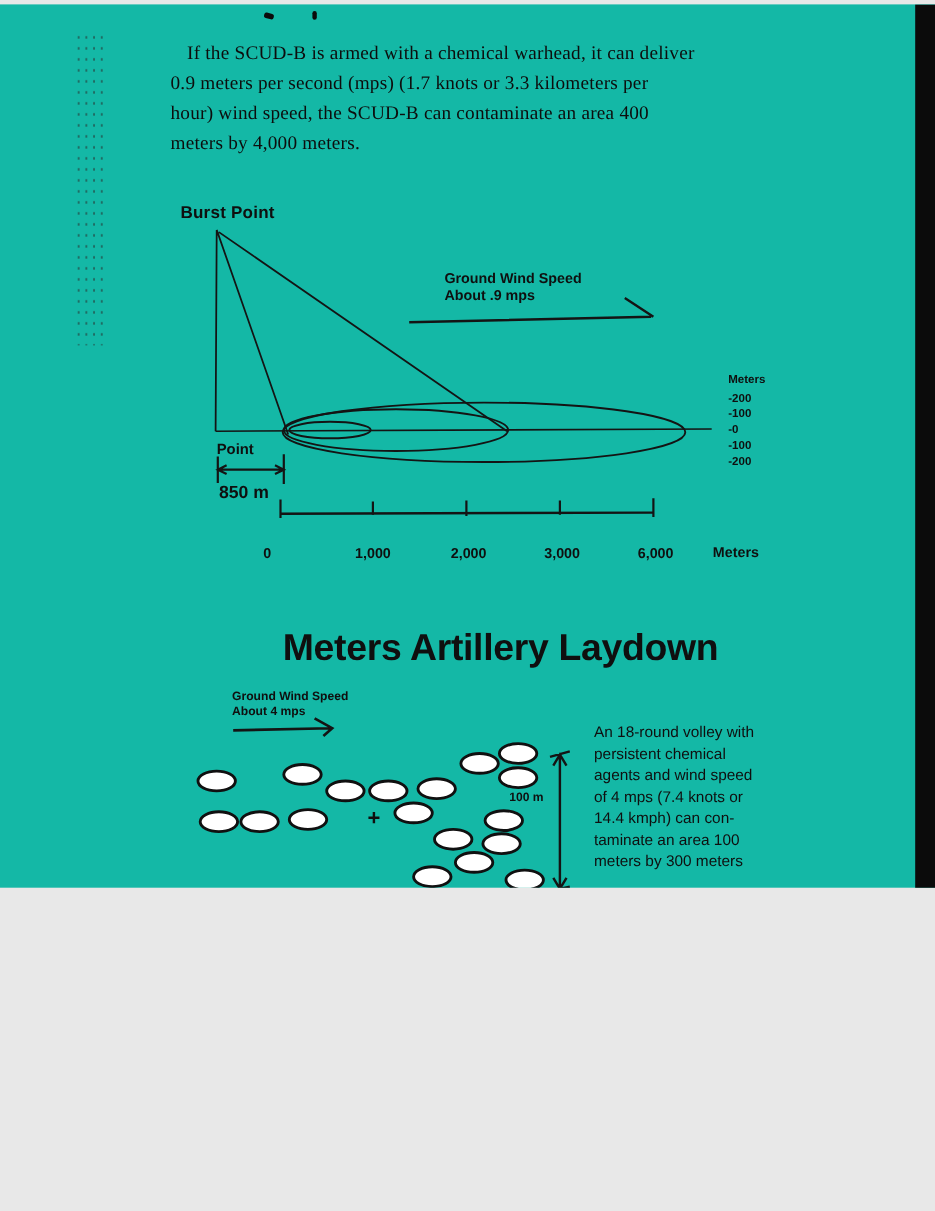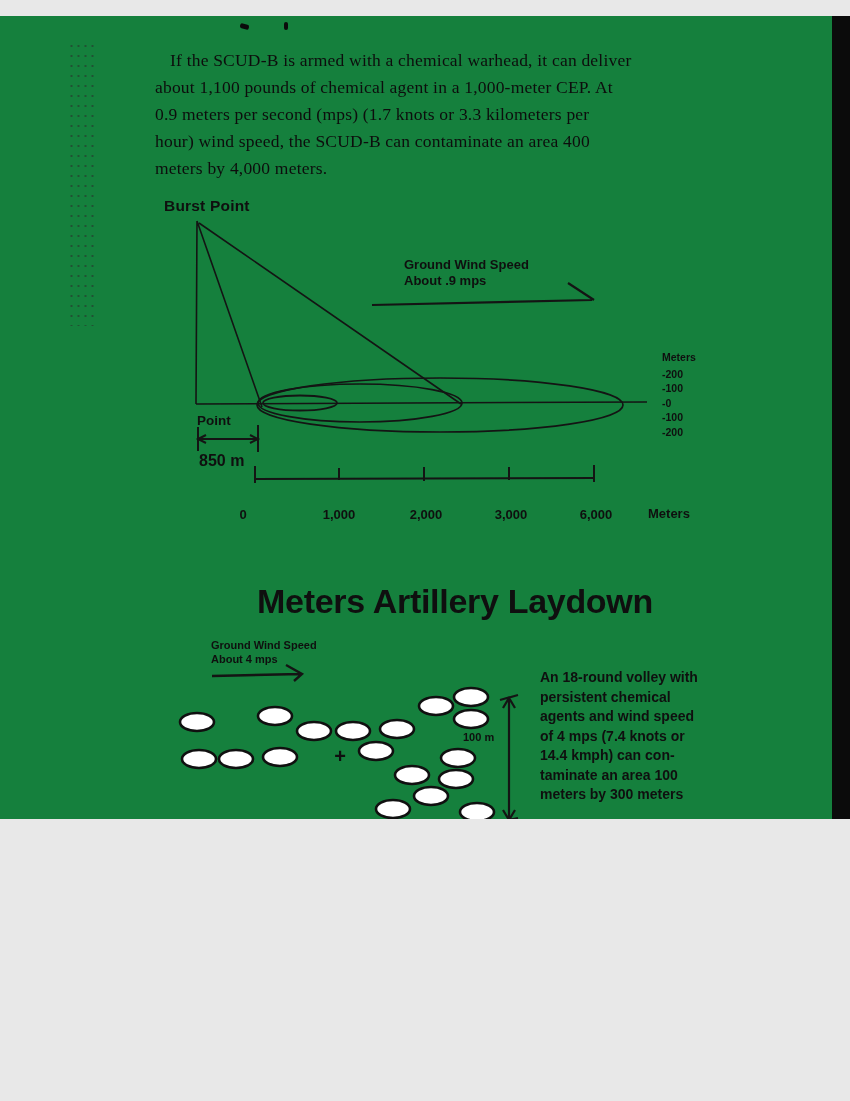--- a/index.html
+++ b/index.html
@@ -1,19 +1,19 @@
 <!DOCTYPE html>
 <html><head>
 <meta charset="utf-8">
 <style>
   html,body{margin:0;padding:0;background:#e8e8e8;}
   .page{
-    position:relative;width:850px;height:803px;background:#15803d;
+    position:relative;width:850px;height:803px;background:#14b8a6;
     overflow:hidden;font-family:"Liberation Sans",sans-serif;color:#111;
-    margin:16px auto;
+    margin:4px auto;
   }
   
   .intro{
     position:absolute;left:155px;top:31px;width:575px;
     font-family:"Liberation Serif",serif;font-size:17.5px;line-height:27px;
     color:#0d0d0d;letter-spacing:.2px;
   }
   .intro .line:first-child{padding-left:15px;}
   
   .lbl{position:absolute;font-weight:700;color:#0f0f0f;white-space:nowrap;}
@@ -27,21 +27,21 @@
   .hscale-unit{font-size:13px;left:648px;top:490px;}
   .big-title{
     font-size:34px;letter-spacing:-.3px;left:455px;top:566px;transform:translateX(-50%);
   }
   .wind2{font-size:11px;line-height:14px;left:211px;top:622px;}
   .w100{font-size:11px;left:463px;top:715px;text-align:right;}
   .w300{font-size:11px;left:318px;top:825px;}
   .plus-mark{font-size:20px;left:340px;top:741px;transform:translate(-50%,-54%);}
   .desc{
     position:absolute;left:540px;top:652px;width:190px;
-    font-weight:700;font-size:14px;line-height:19.5px;color:#0f0f0f;
+    font-weight:400;font-size:14px;line-height:19.5px;color:#0f0f0f;
   }
   .pagenum{font-size:16px;left:443px;top:880px;}
   
   svg{position:absolute;overflow:visible;}
   .stroke{fill:none;stroke:#141414;}
   .round{fill:#fff;stroke:#101010;stroke-width:2.6px;}
   
   .noise{position:absolute;pointer-events:none;}
   .dots-sparse{
     background-image:radial-gradient(circle,#2a2a2a .9px,transparent 1.3px);
@@ -75,21 +75,20 @@
   .mark-a{left:240px;top:8px;width:9px;height:5px;transform:rotate(15deg);border-radius:2px;}
   .mark-b{left:284px;top:6px;width:4px;height:8px;border-radius:2px;}
 </style>
 </head>
 <body>
 
 <div class="page">
 
   <div class="intro">
     <div class="line">If the SCUD-B is armed with a chemical warhead, it can deliver</div>
-    <div class="line">about 1,100 pounds of chemical agent in a 1,000-meter CEP. At</div>
     <div class="line">0.9 meters per second (mps) (1.7 knots or 3.3 kilometers per</div>
     <div class="line">hour) wind speed, the SCUD-B can contaminate an area 400</div>
     <div class="line">meters by 4,000 meters.</div>
   </div>
 
   <svg style="left:150px;top:180px;" width="570" height="340" viewBox="0 0 570 340">
 
     <path class="stroke" stroke-width="1.6" d="M47,25 L46,208 M47,25 L112,211 M49,27 L311,208"></path>
 
     <path class="stroke" stroke-width="1.5" d="M46,208 L497,206"></path>

